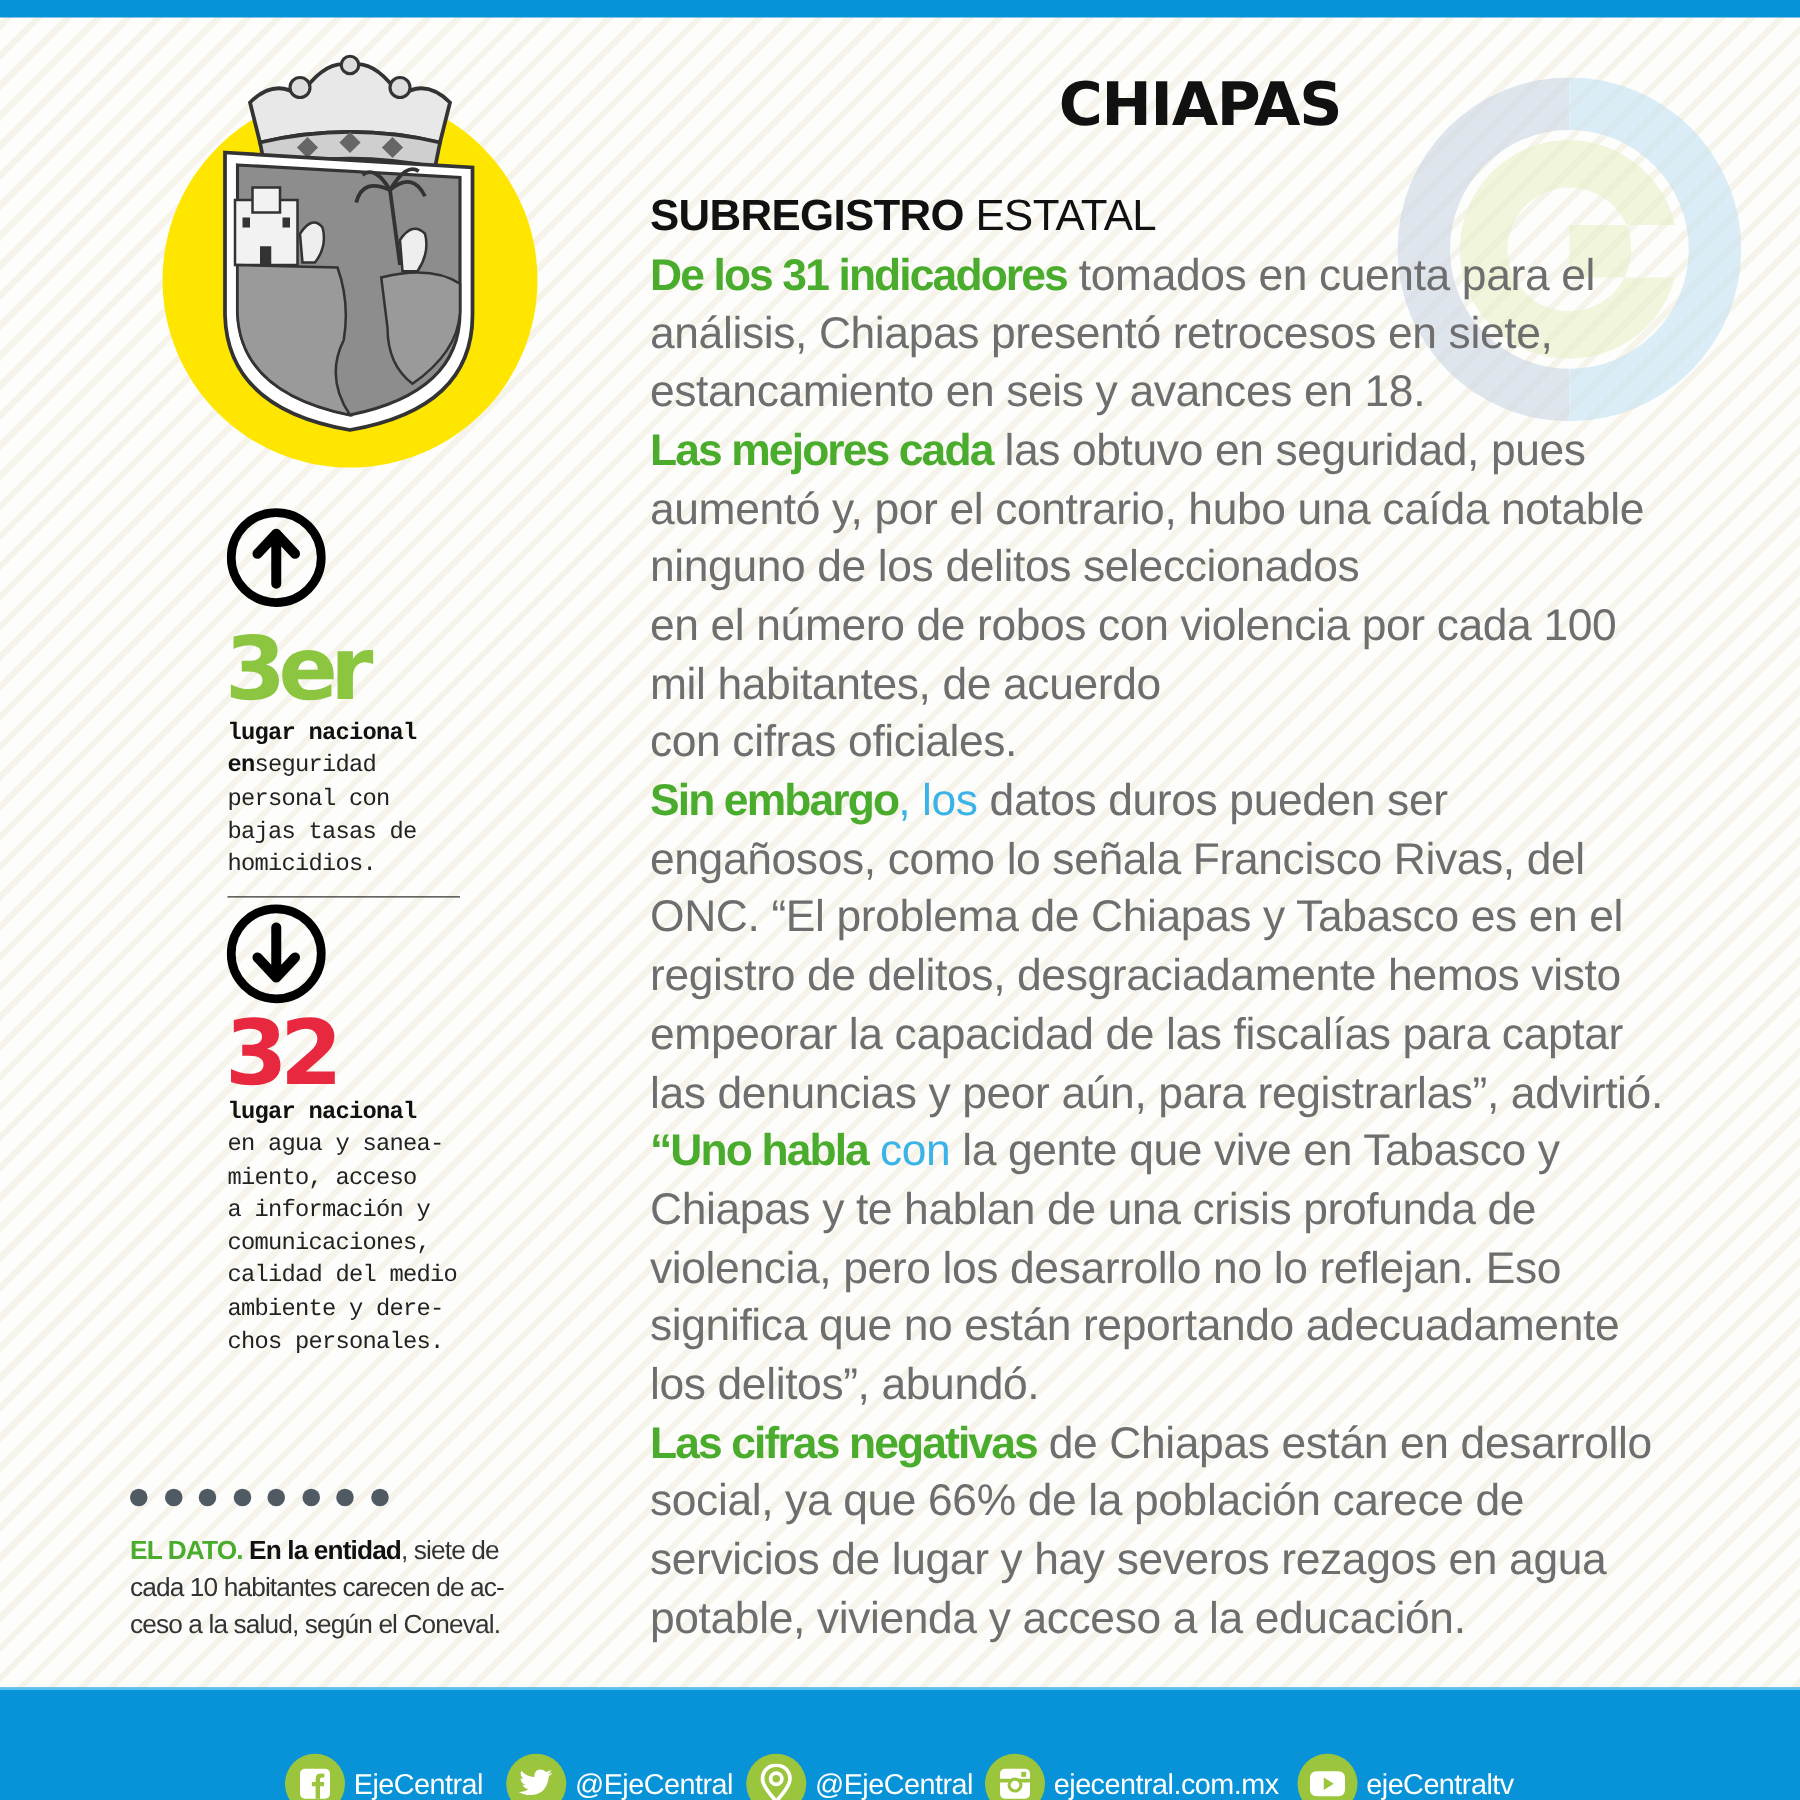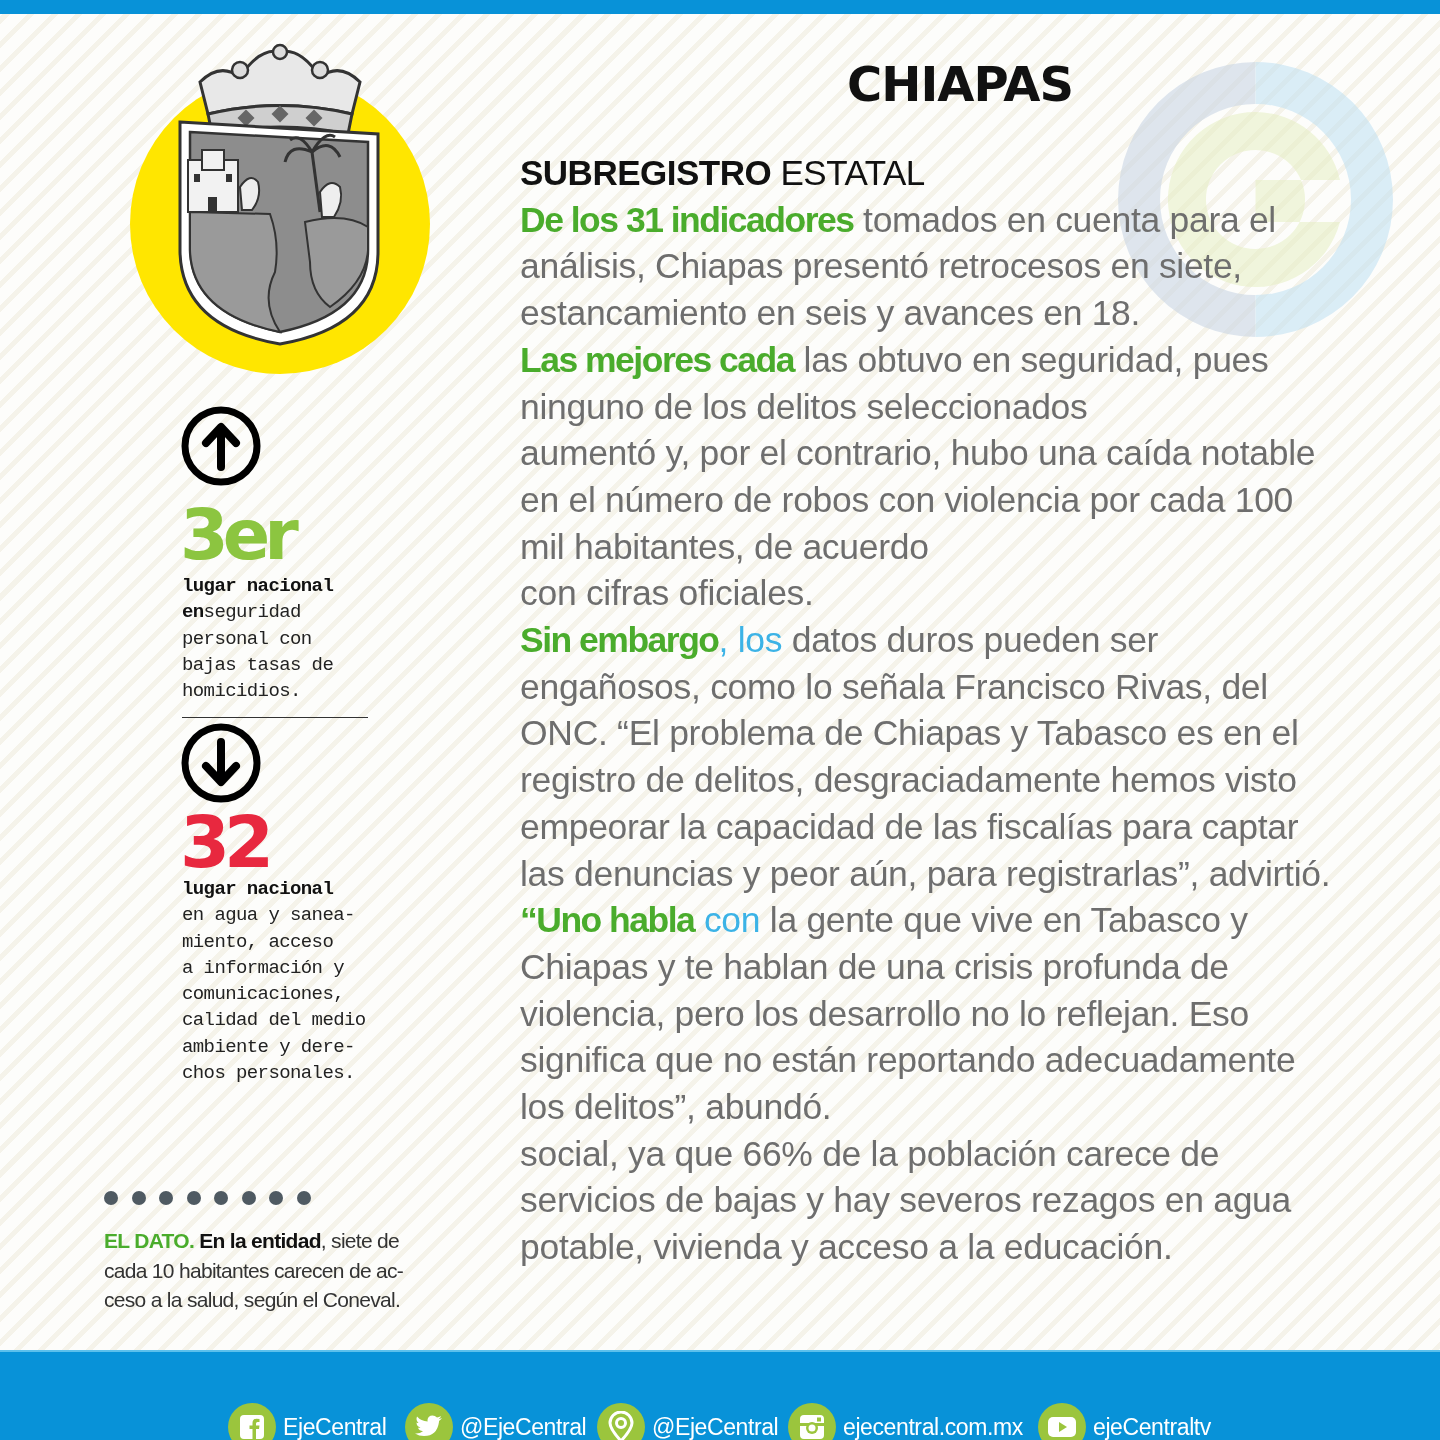--- a/index.html
+++ b/index.html
@@ -110,41 +110,42 @@
 <div class="title">CHIAPAS</div>
 
 <div class="article">
   <span class="line section-heading"><span class="strong">SUBREGISTRO</span> <span class="light">ESTATAL</span></span>
 
   <span class="line"><span class="lead">De los 31 indicadores</span><span> tomados en cuenta para el</span></span>
   <span class="line">análisis, Chiapas presentó retrocesos en siete,</span>
   <span class="line">estancamiento en seis y avances en 18.</span>
 
   <span class="line"><span class="lead">Las mejores cada</span><span> las obtuvo en seguridad, pues</span></span>
+  <span class="line">aumentó y, por el contrario, hubo una caída notable</span>
   <span class="line">ninguno de los delitos seleccionados</span>
-  <span class="line">aumentó y, por el contrario, hubo una caída notable</span>
   <span class="line">en el número de robos con violencia por cada 100</span>
   <span class="line">mil habitantes, de acuerdo</span>
   <span class="line">con cifras oficiales.</span>
 
   <span class="line"><span class="lead">Sin embargo</span><span class="blue">, los</span><span> datos duros pueden ser</span></span>
   <span class="line">engañosos, como lo señala Francisco Rivas, del</span>
   <span class="line">ONC. “El problema de Chiapas y Tabasco es en el</span>
   <span class="line">registro de delitos, desgraciadamente hemos visto</span>
   <span class="line">empeorar la capacidad de las fiscalías para captar</span>
   <span class="line">las denuncias y peor aún, para registrarlas”, advirtió.</span>
 
   <span class="line"><span class="lead">“Uno habla</span><span class="blue"> con</span><span> la gente que vive en Tabasco y</span></span>
   <span class="line">Chiapas y te hablan de una crisis profunda de</span>
   <span class="line">violencia, pero los desarrollo no lo reflejan. Eso</span>
   <span class="line">significa que no están reportando adecuadamente</span>
   <span class="line">los delitos”, abundó.</span>
 
+  <span class="line"><span class="lead">Las cifras negativas</span><span> de Chiapas están en desarrollo</span></span>
   <span class="line">social, ya que 66% de la población carece de</span>
-  <span class="line">servicios de bajas y hay severos rezagos en agua</span>
+  <span class="line">servicios de lugar y hay severos rezagos en agua</span>
   <span class="line">potable, vivienda y acceso a la educación.</span>
 </div>
 
 <svg class="stat-icon" style="left:180px; top:405px;" viewBox="0 0 82 82">
   <circle cx="41" cy="41" r="36" fill="none" stroke="#000" stroke-width="7"></circle>
   <path d="M41 62 L41 24 M26 38 L41 22 L56 38" stroke="#000" stroke-width="8" stroke-linecap="round" stroke-linejoin="round" fill="none"></path>
 </svg>
 <div class="stat-number" style="left:180px; top:500px; font-size:70px; color:#8cc540;">3er</div>
 <div class="stat-text" style="left:182px; top:573px;">
   <span class="line"><b>lugar nacional</b></span>

